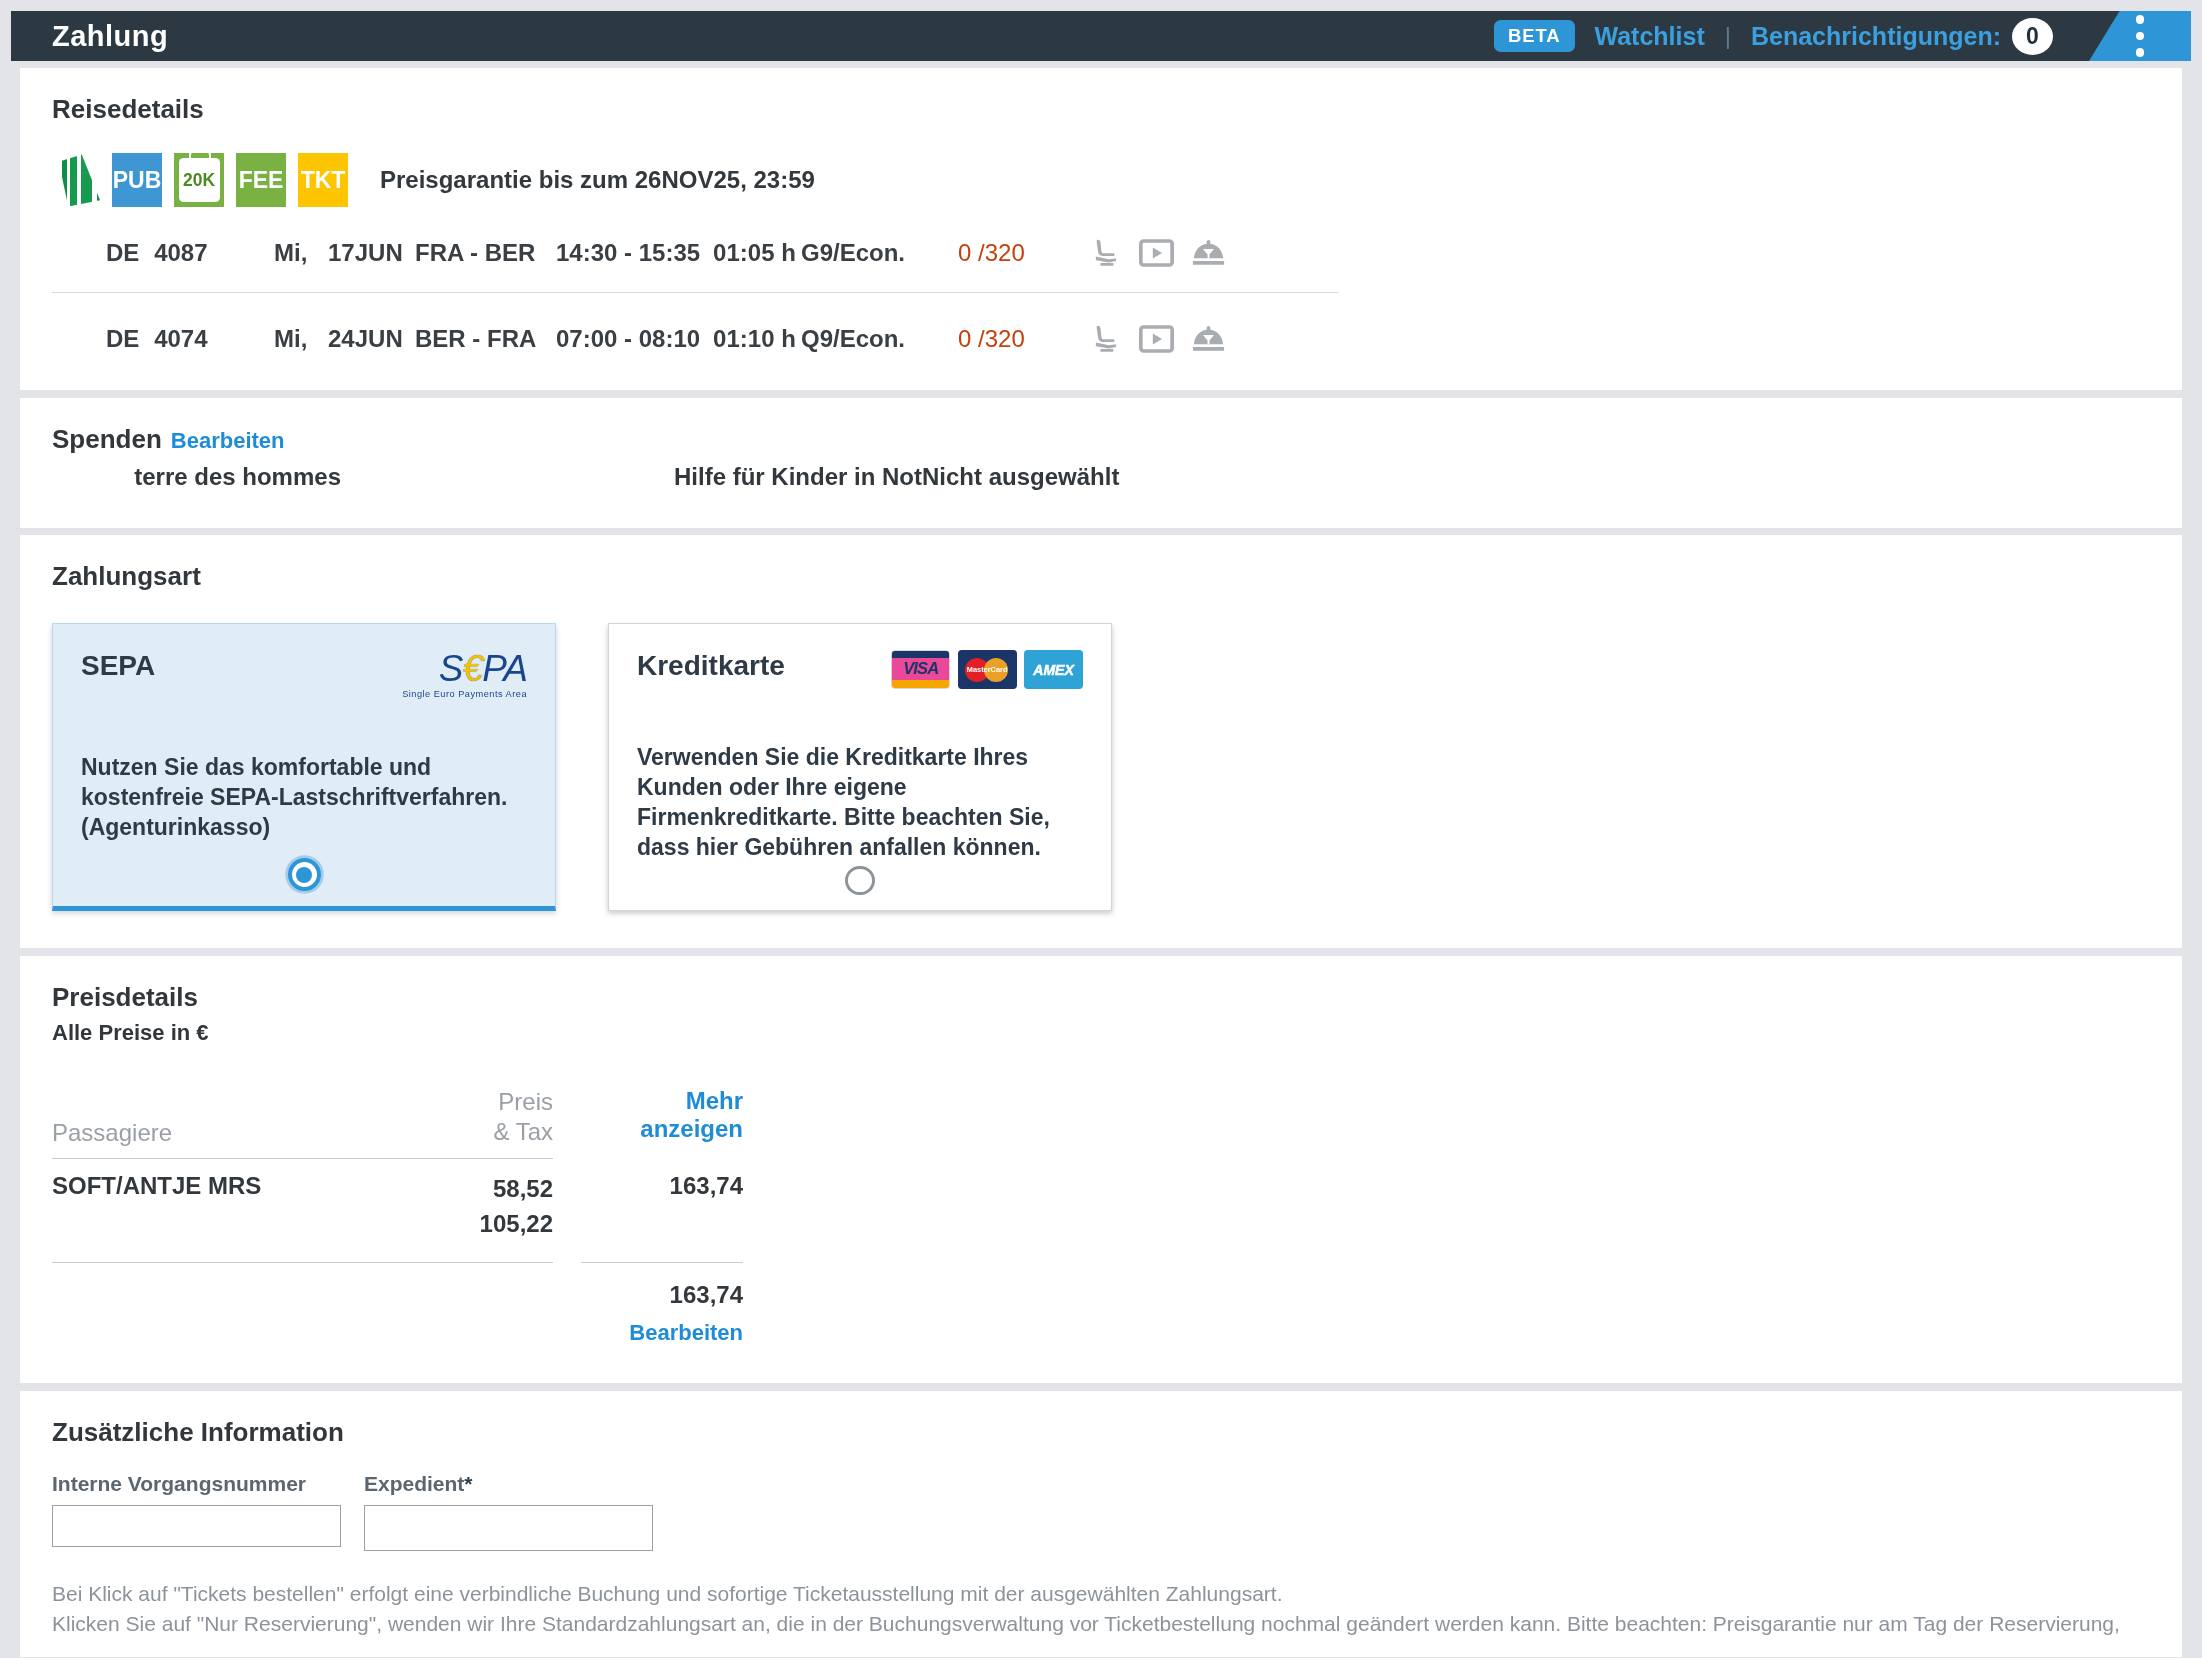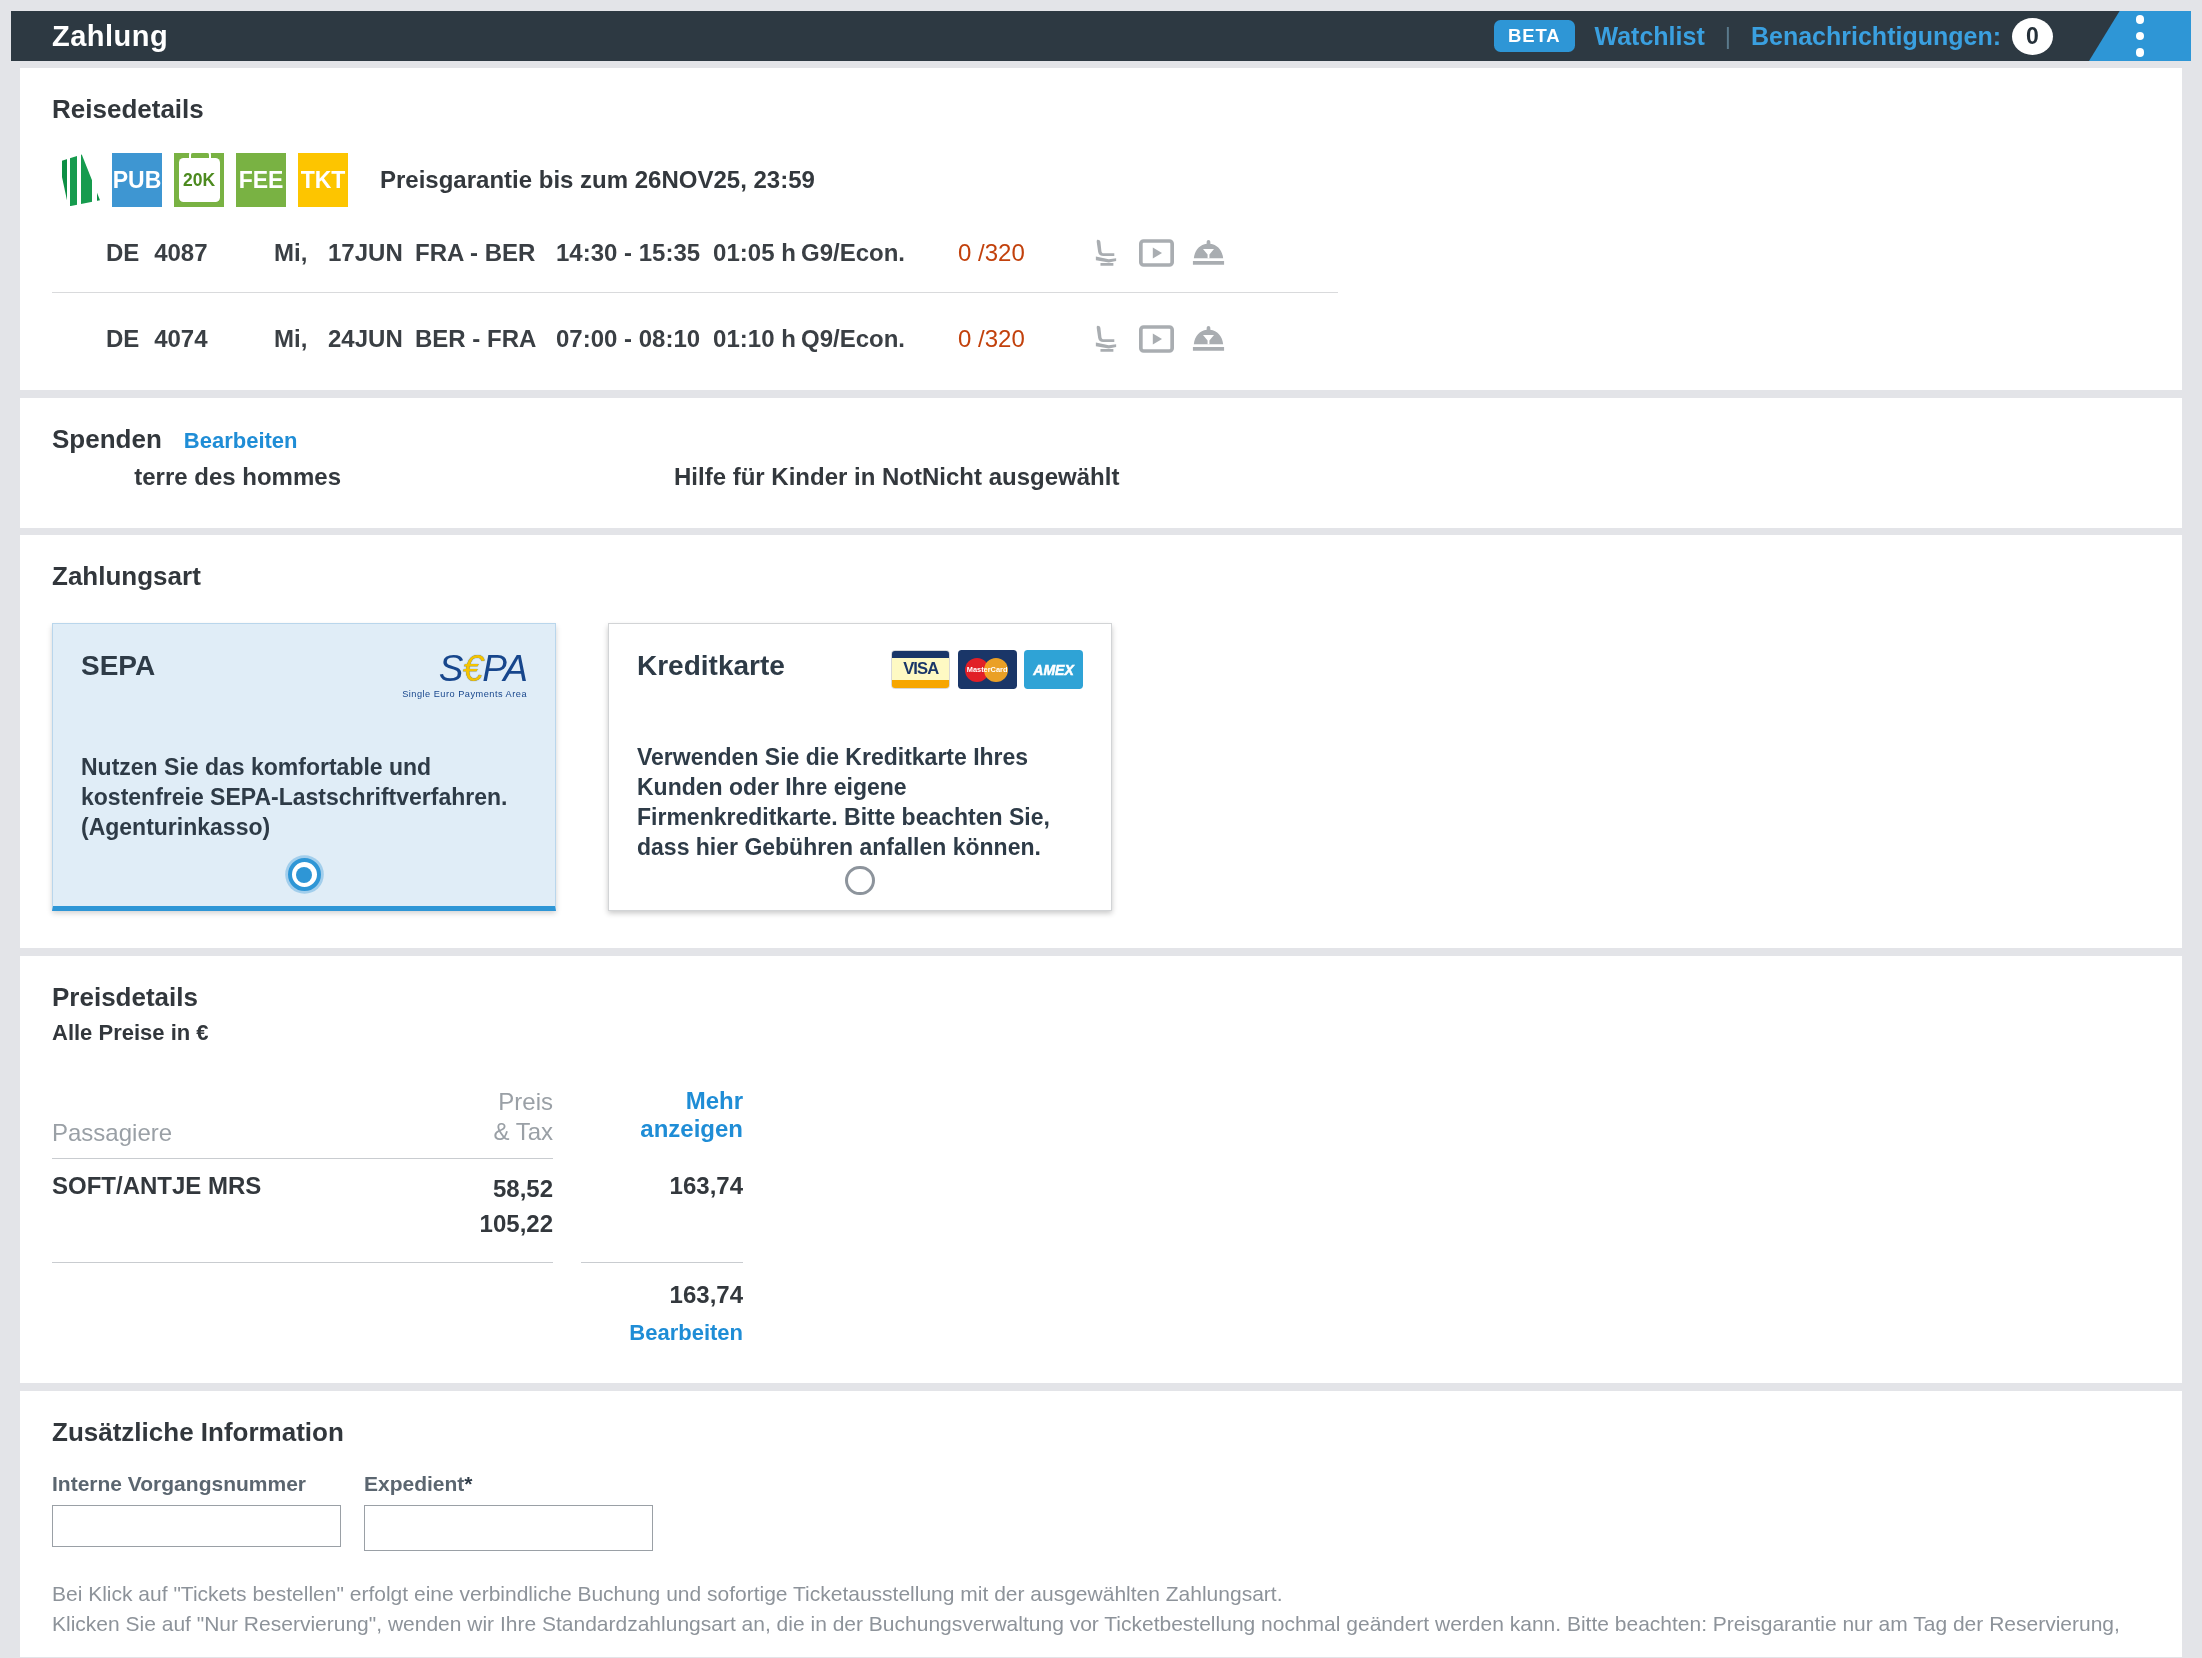--- a/index.html
+++ b/index.html
@@ -42,21 +42,21 @@
   .f-date { flex:0 0 87px; }
   .f-route { flex:0 0 141px; }
   .f-times { flex:0 0 245px; display:flex; gap:13px; }
   .f-class { flex:0 0 157px; }
   .f-seats { flex:0 0 134px; color:#c2410c; font-weight:normal; }
   .f-icons { display:flex; gap:18.5px; align-items:center; }
   .f-icons svg { display:block; }
   .flight-sep { border-top:1.8px solid #d9dadc; margin:24px 812px 0 0; }
 
   
-  .spenden-head { display:flex; align-items:baseline; gap:22px; }
+  .spenden-head { display:flex; align-items:baseline; gap:9px; }
   .link { color:#1f8dd6; font-weight:bold; text-decoration:none; cursor:pointer; }
   .spenden-head .link { font-size:22px; }
   .spenden-row { display:flex; margin-top:8px; font-size:24px; color:#33383d;text-align:right; }
   .sp-org { flex:0 0 289px; font-weight:bold; }
   .sp-desc { flex:0 0 581px; font-weight:bold; }
   .sp-status { font-weight:bold; }
 
   
   .cards { display:flex; gap:52px; margin-top:31px; }
   .pay-card { width:504px; height:288px; padding:26px 28px; position:relative; cursor:pointer; }
@@ -72,21 +72,21 @@
 
   .sepa-logo { text-align:right; line-height:1; }
   .sepa-word { font-size:37px; font-weight:normal; font-style:italic; color:#17468c; letter-spacing:-0.9px; }
   .sepa-word .euro { color:#f4c300; text-shadow:0 0 0.9px #17468c; }
   .sepa-sub { font-size:9.2px; color:#17468c; margin-top:2.8px; letter-spacing:0.5px; }
 
   .cc-logos { display:flex; gap:7.4px; }
   .chip { width:59px; height:39px; border-radius:3.7px; overflow:hidden; display:flex; flex-direction:column; }
   .chip-visa { border:0.9px solid #d8d8d8; }
   .chip-visa .v-top { height:6.5px; background:#1a3668; }
-  .chip-visa .v-mid { flex:1; background:#fef9c3; display:grid; place-items:center; color:#1a3668; font-size:16.6px; font-weight:bold; letter-spacing:-0.9px; }
+  .chip-visa .v-mid { flex:1; background:#ec4899; display:grid; place-items:center; color:#1a3668; font-size:16.6px; font-weight:bold; font-style:italic; letter-spacing:-0.9px; }
   .chip-visa .v-bot { height:8.3px; background:#f7a600; }
   .chip-mc { background:#1a3668; position:relative; }
   .chip-mc .c1,.chip-mc .c2 { position:absolute; top:7.4px; width:24px; height:24px; border-radius:50%; }
   .chip-mc .c1 { left:7.4px; background:#e11f27; }
   .chip-mc .c2 { left:26px; background:#f5a623; opacity:.95; }
   .chip-mc .mc-t { position:absolute; top:14.8px; left:0; right:0; text-align:center; color:#fff; font-size:7.4px; font-weight:bold; }
   .chip-amex { background:#2fa3d6; display:grid; place-items:center; color:#fff; font-size:14px; font-weight:bold; font-style:italic; -webkit-text-stroke:0.5px #fff; }
 
   
   .currency-note { font-size:22px; font-weight:bold; color:#32373c; margin-top:7.4px; }

